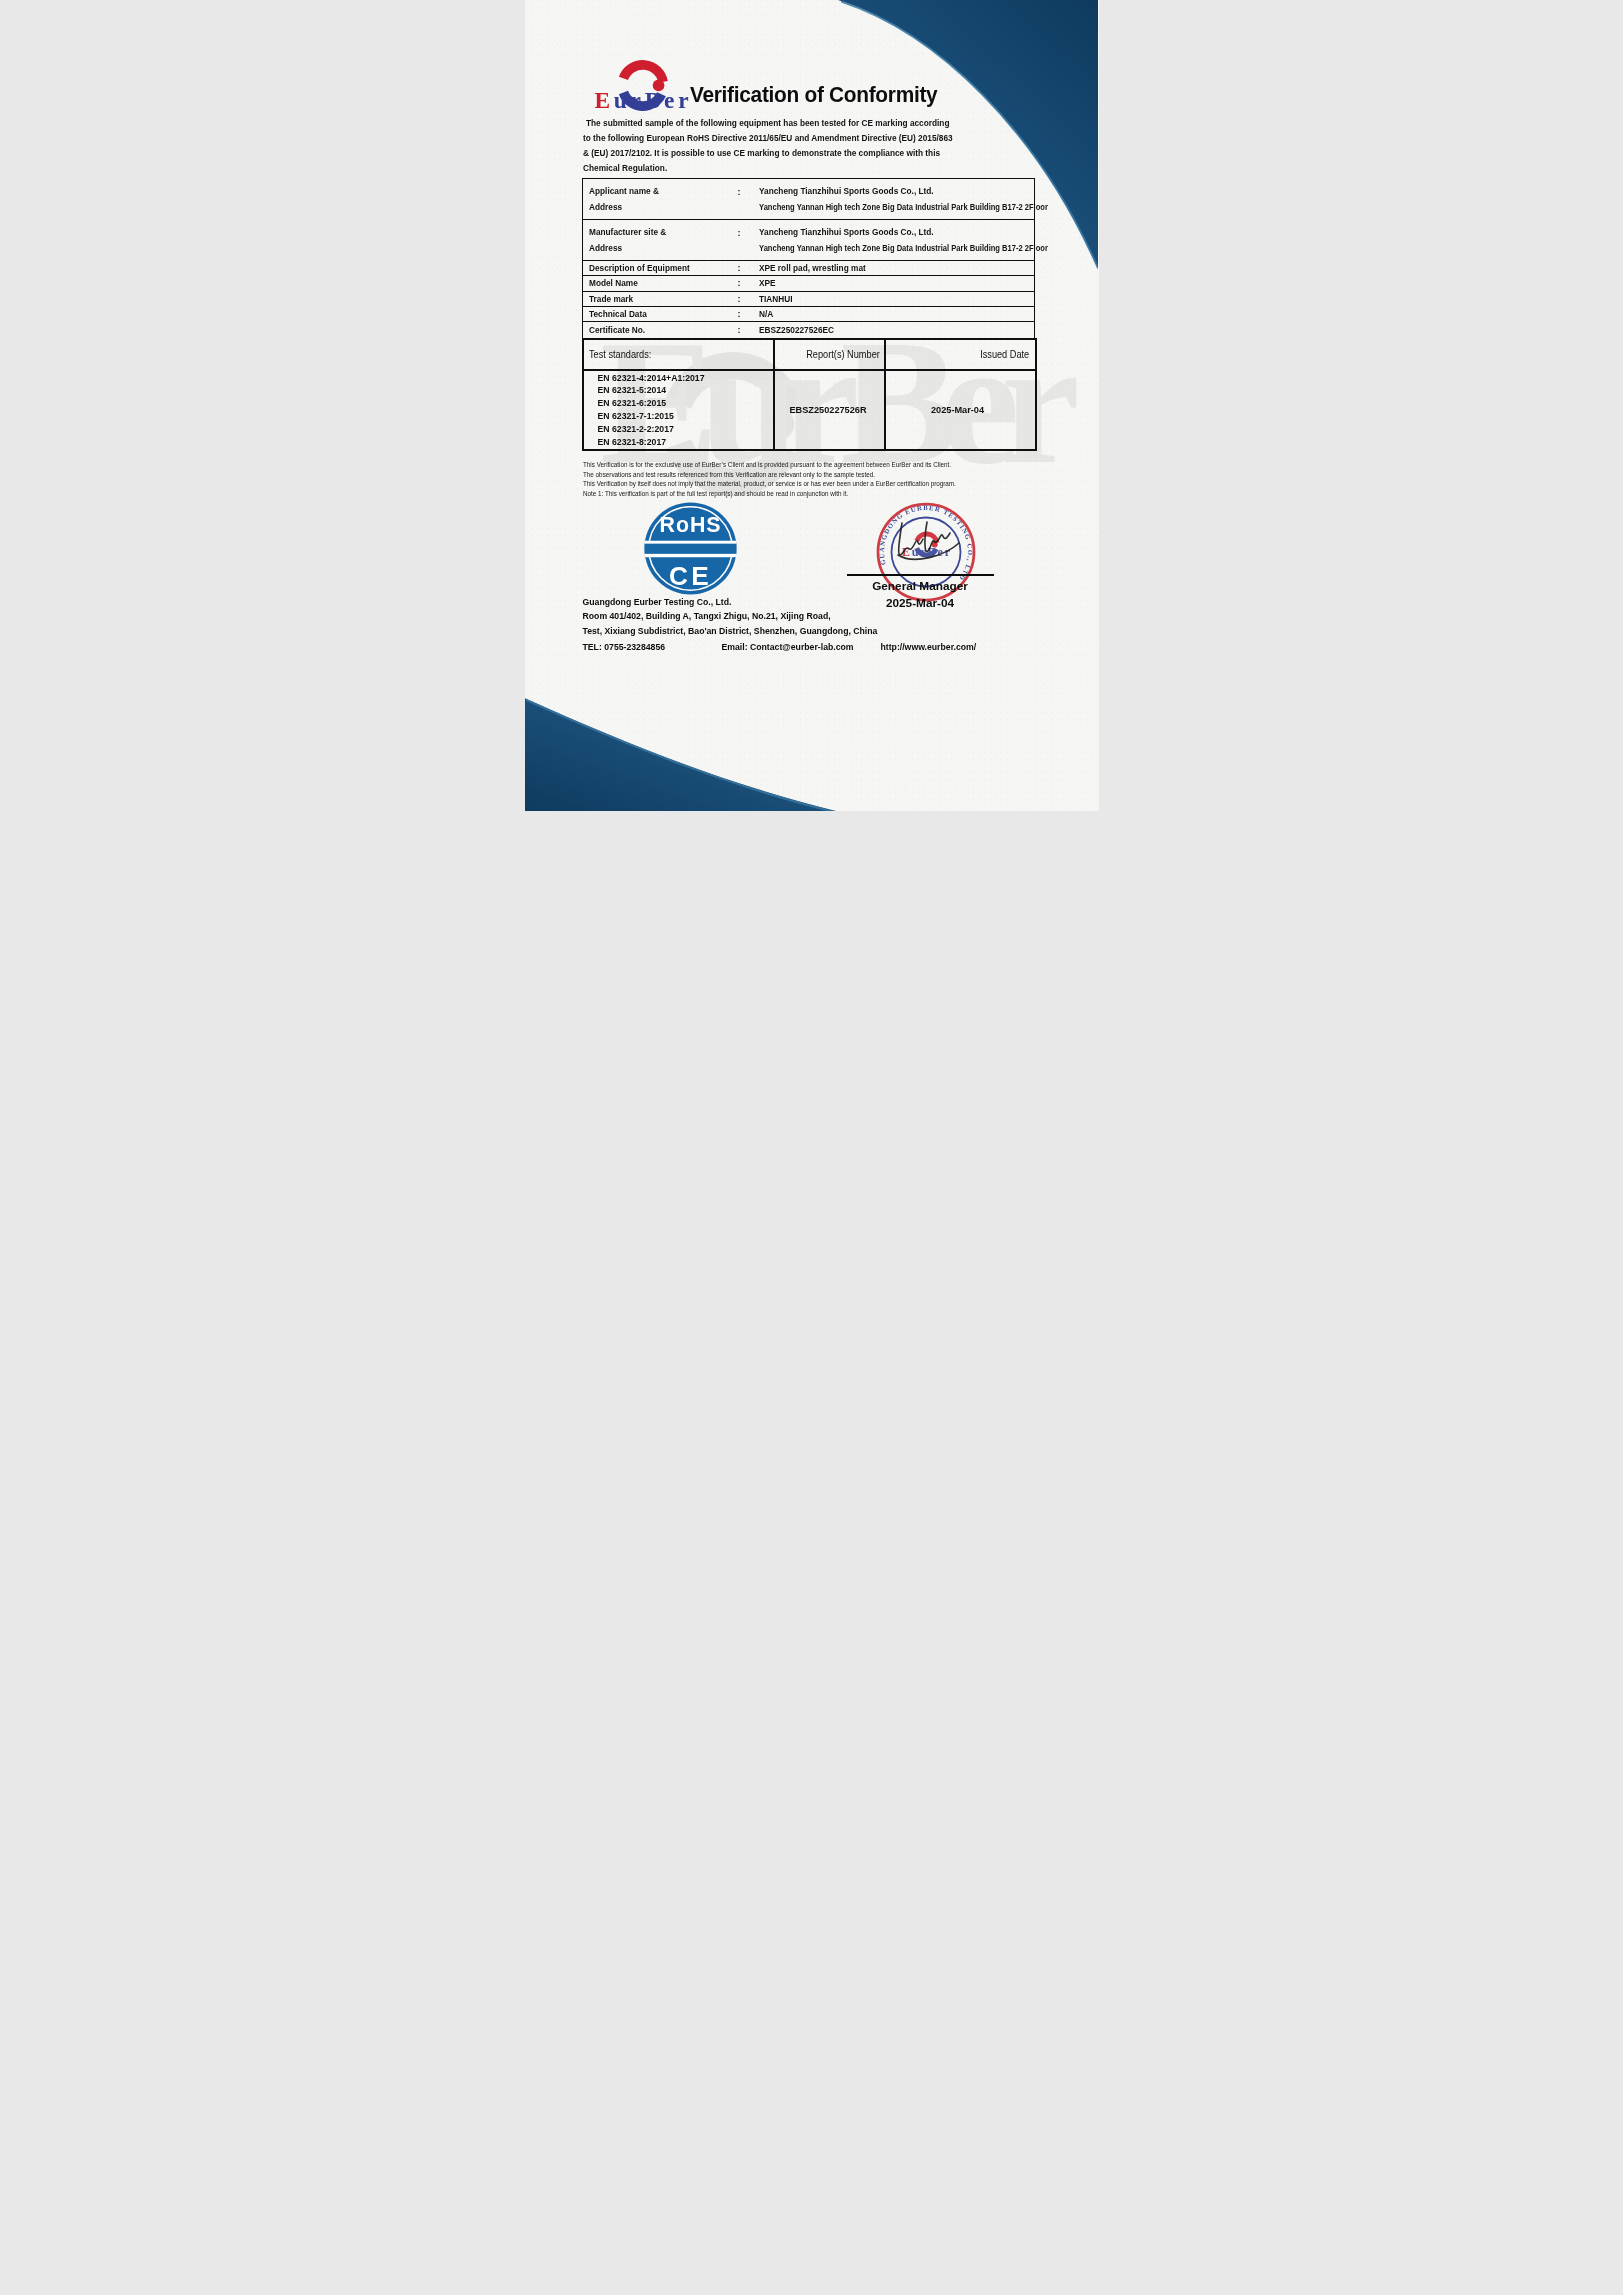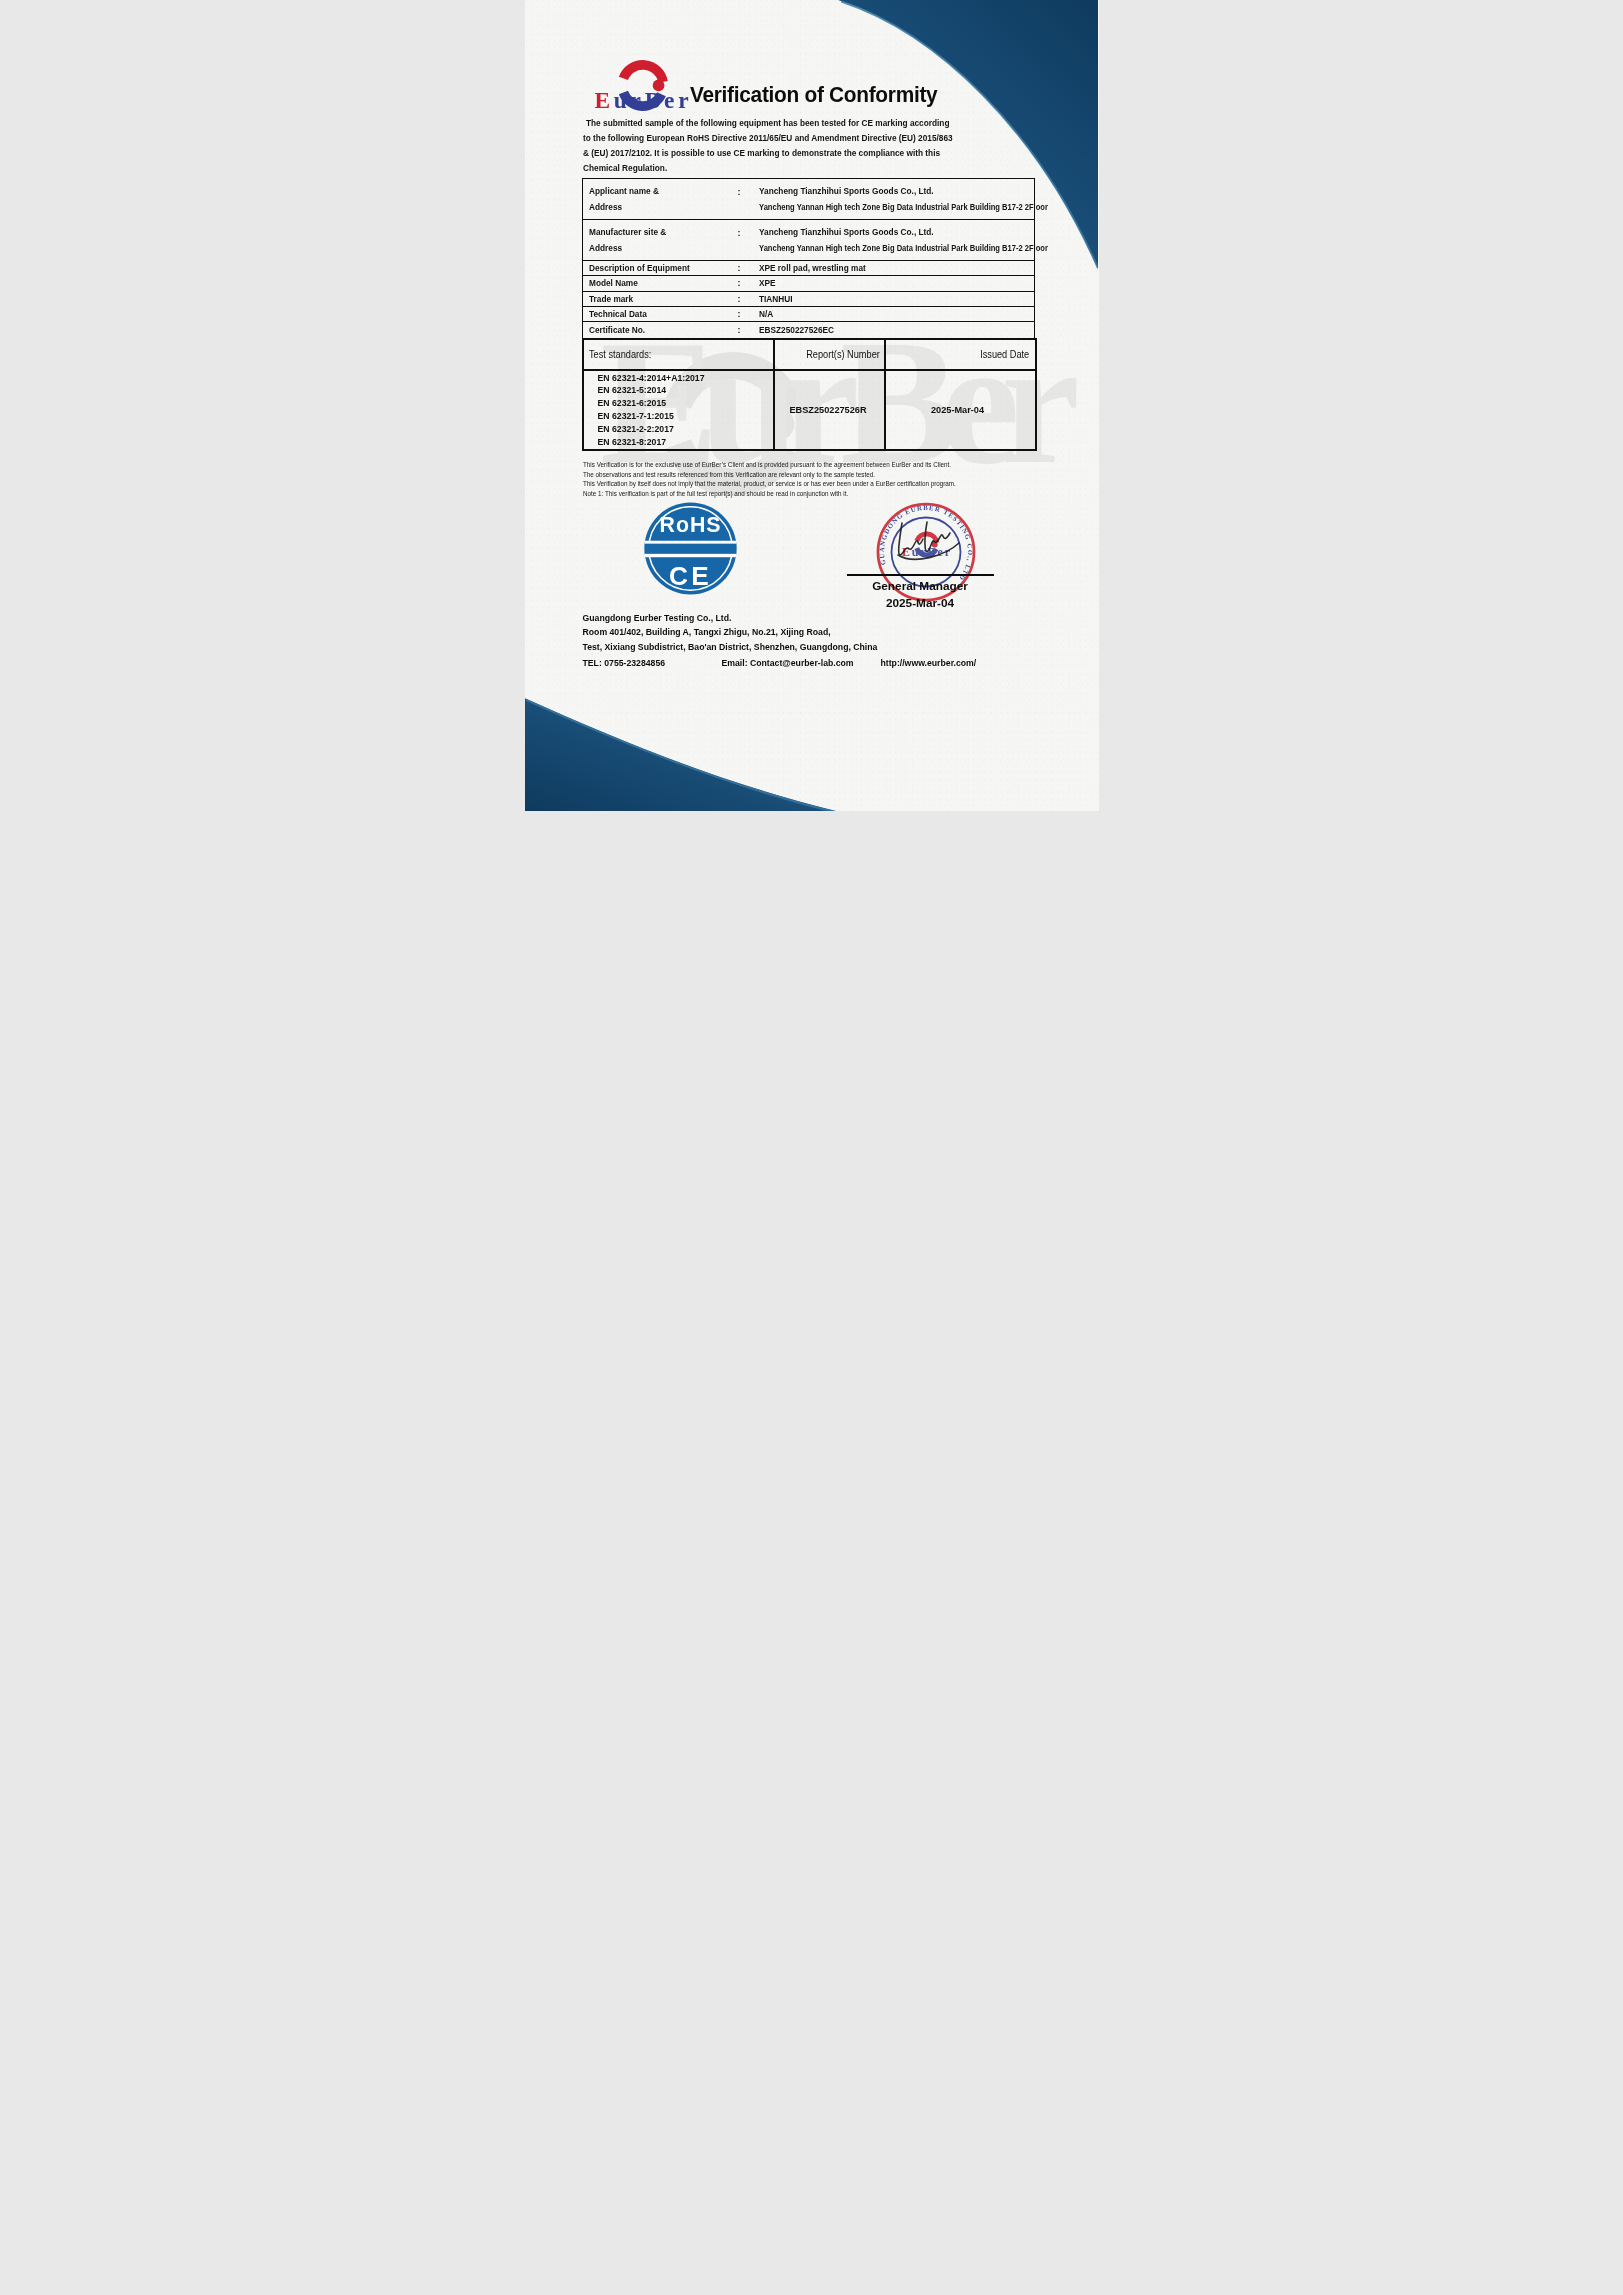--- a/index.html
+++ b/index.html
@@ -58,21 +58,21 @@
 
   .disclaimer{position:absolute;left:58px;top:460px;font-size:6.5px;font-weight:400;color:#161616}
   .disclaimer .dline{height:9.5px;line-height:9.5px;white-space:nowrap}
 
   .rohs-badge{position:absolute;left:117px;top:500px;width:97px;height:97px}
   .stamp{position:absolute;left:346px;top:497px;width:110px;height:110px;overflow:visible}
   .signature-line{position:absolute;left:322px;top:574px;width:147px;height:1.8px;background:#0b0b0b}
   .gm-title{position:absolute;left:321px;top:579px;width:149px;text-align:center;font-size:11.8px;font-weight:700;color:#0d0d0d}
   .gm-date{position:absolute;left:321px;top:596px;width:149px;text-align:center;font-size:11.8px;font-weight:700;color:#0d0d0d}
 
-  .footer{position:absolute;left:58px;top:611px;width:475px;font-size:8.7px;font-weight:700;color:#0d0d0d}
+  .footer{position:absolute;left:58px;top:595px;width:475px;font-size:8.7px;font-weight:700;color:#0d0d0d}
   .footer .fline{position:relative;height:14.3px;line-height:14.3px;white-space:nowrap}
   .footer .contact{margin-top:2px}
   .footer .contact span{position:absolute;top:0}
   .footer .tel{left:0}
   .footer .email{left:139px}
   .footer .web{left:298px}
 </style>
 </head>
 <body>
 

